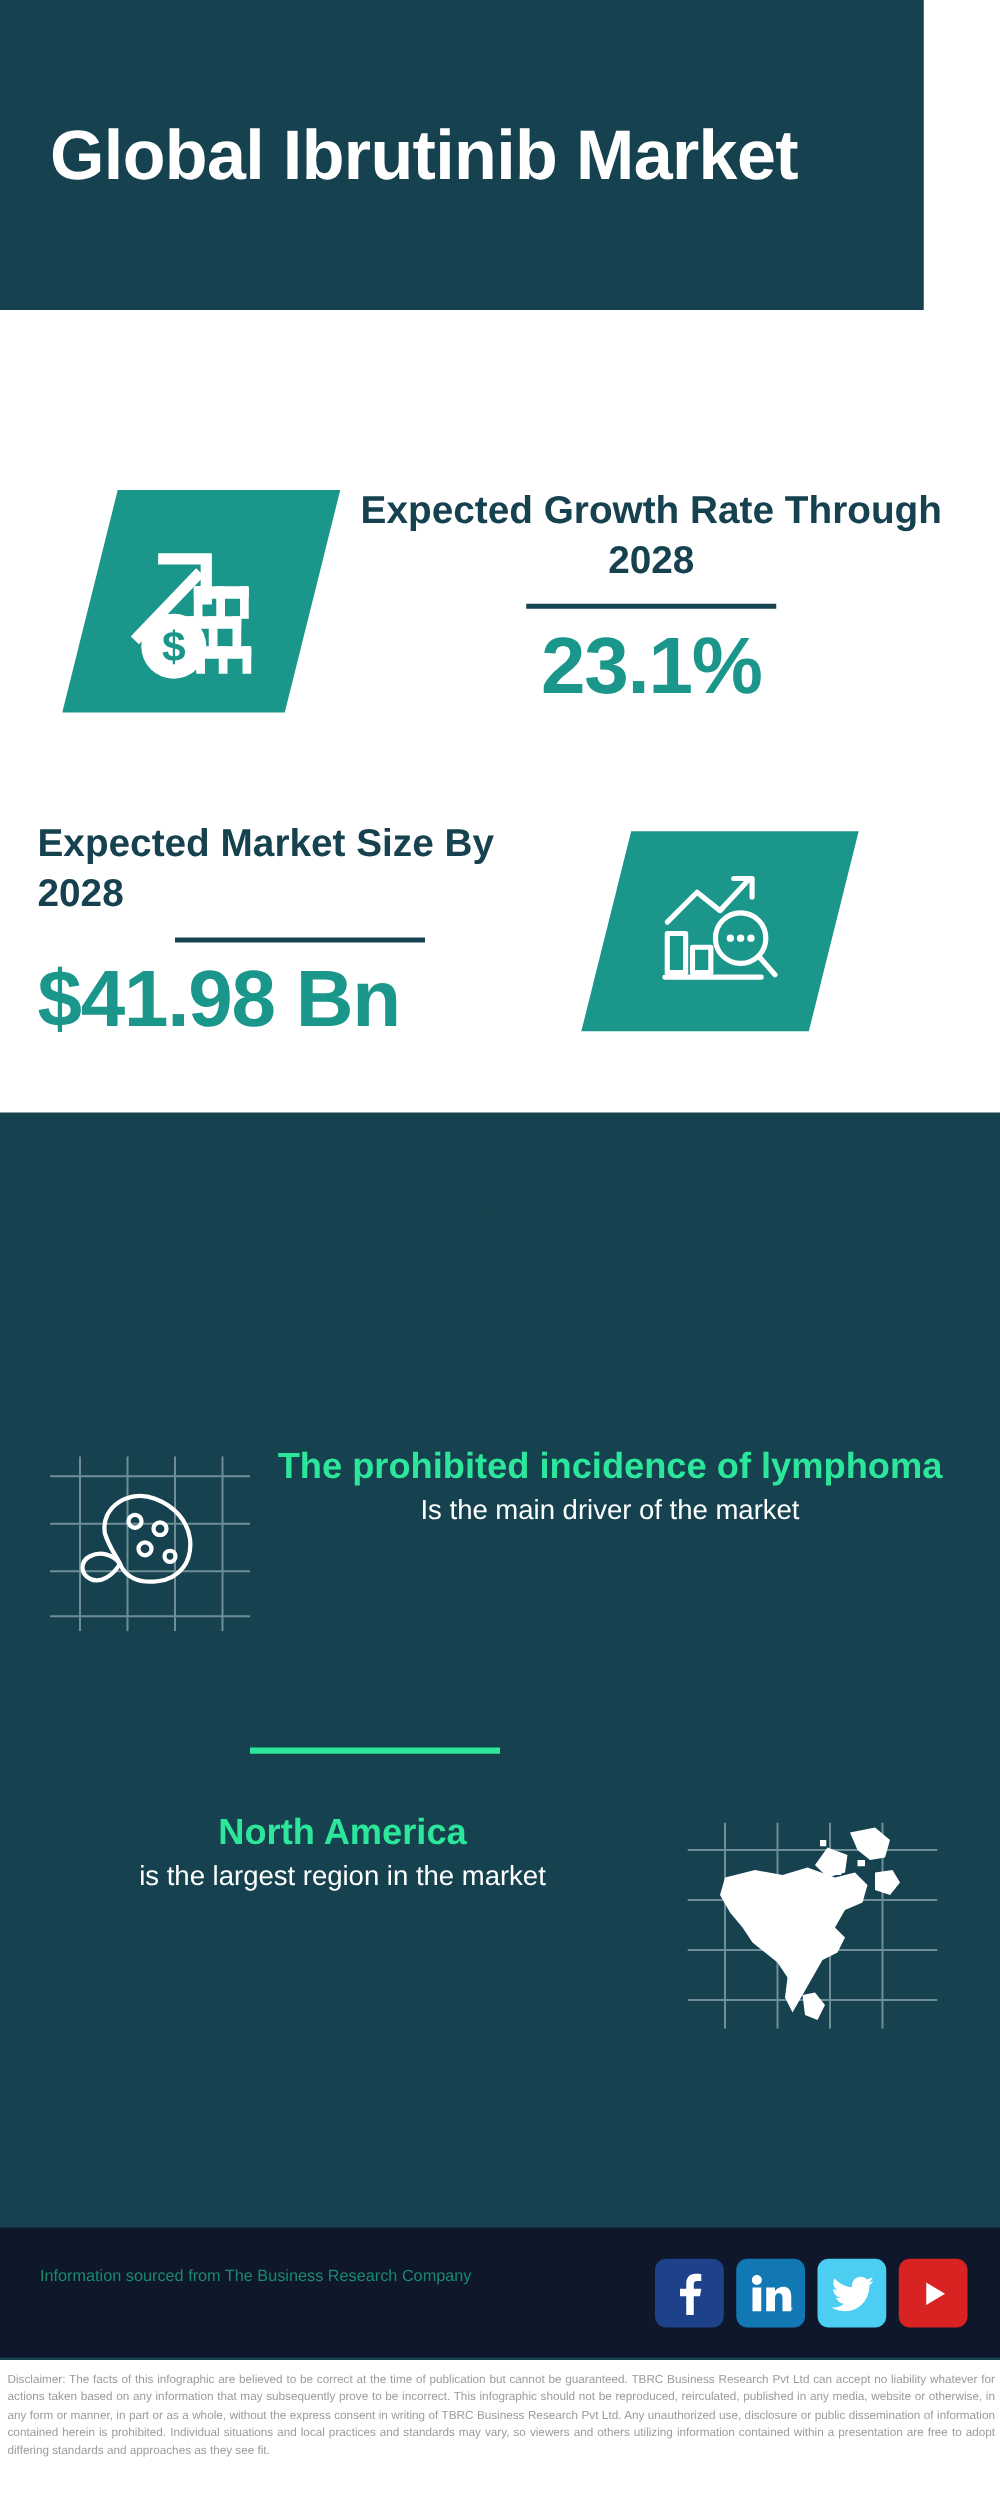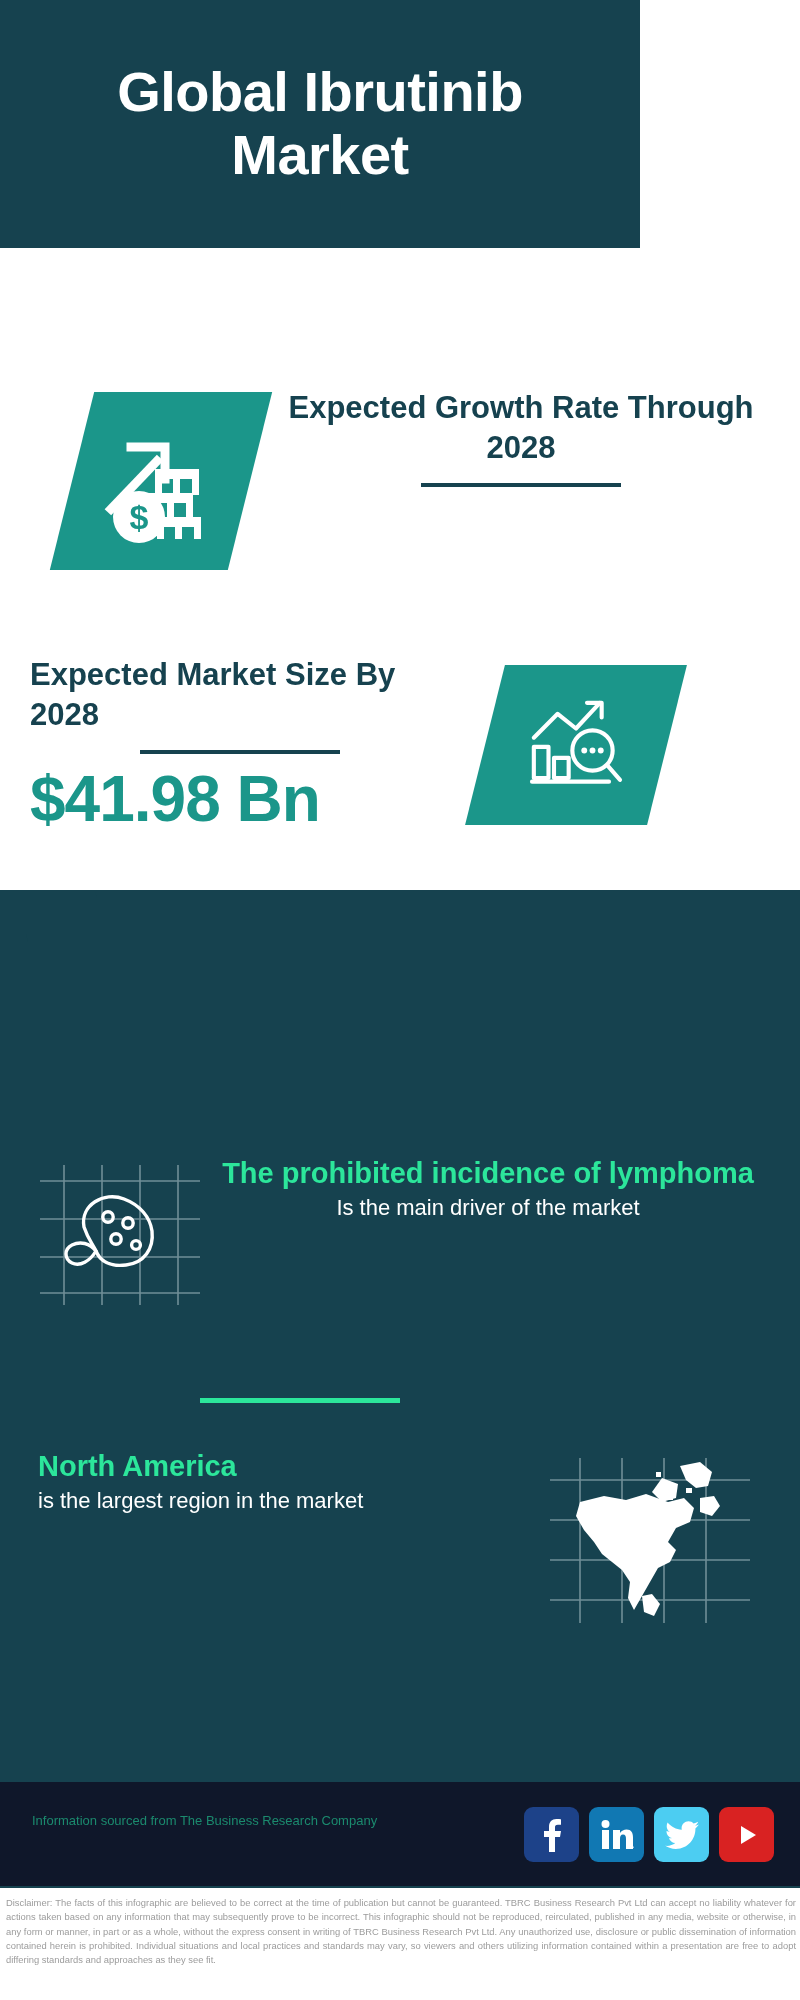--- a/index.html
+++ b/index.html
@@ -14,21 +14,21 @@
     position: relative;
     width: 800px;
     height: 2000px;
     background: #ffffff;
   }
 
   
   .header {
     position: absolute;
     left: 0; top: 0;
-    width: 640px; height: 248px;
+    width: 739px; height: 248px;
     background: #16424f;
     display: flex;
     align-items: center;
   }
   .header-title {
     color: #ffffff;
     font-size: 56px;
     font-weight: bold;
     line-height: 1.12;
     text-align: center;
@@ -158,22 +158,23 @@
   }
 
   
   .region-block {
     position: absolute;
     left: 0; top: 1448px;
     width: 800px;
   }
   .region-text {
     position: absolute;
-    left: 38px; top: 0;
+    left: 14px; top: 0;
     width: 520px;
+    text-align: center;
   }
   .map-icon {
     position: absolute;
     left: 550px; top: 10px;
     width: 200px; height: 165px;
   }
 
   
   .footer {
     position: absolute;
@@ -253,20 +254,21 @@
             <rect x="97" y="100" width="7" height="22"></rect>
             <circle cx="42" cy="100" r="26"></circle>
           </g>
           <text x="42" y="112" font-size="34" font-weight="bold" fill="#1b968a" text-anchor="middle" font-family="Liberation Sans, sans-serif">$</text>
         </svg>
       </div>
     </div>
     <div class="b1-text">
       <div class="label-dark">Expected Growth Rate Through 2028</div>
       <div class="rule-dark"></div>
+      <div class="value-teal">23.1%</div>
     </div>
   </div>
 
   <div class="block2">
     <div class="b2-text">
       <div class="label-dark">Expected Market Size By 2028</div>
       <div class="rule-dark"></div>
       <div class="value-teal">$41.98 Bn</div>
     </div>
     <div class="para para-2">

